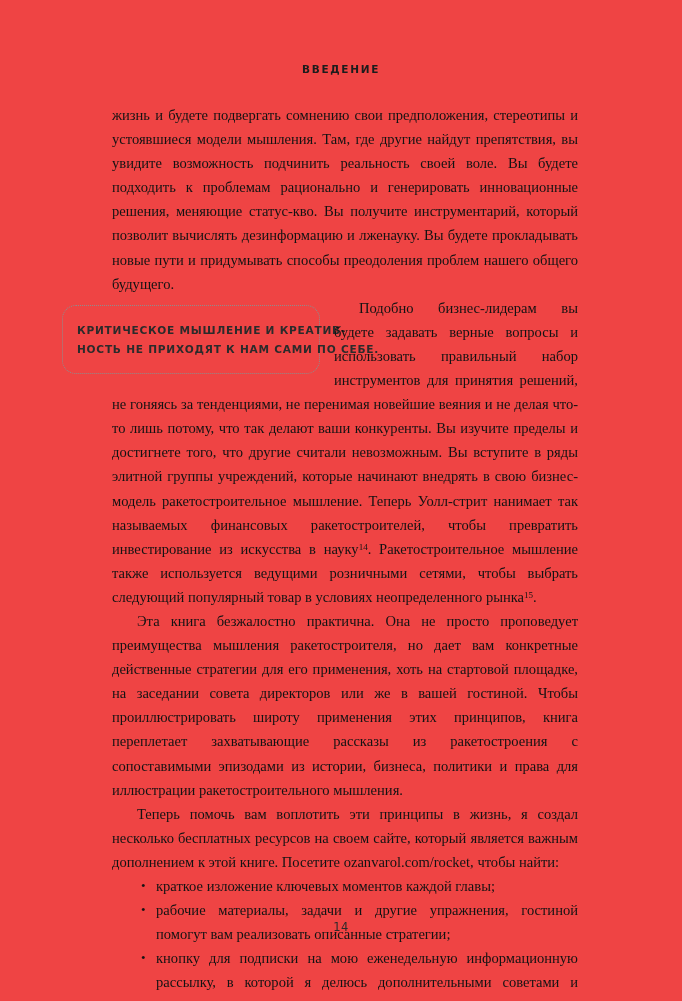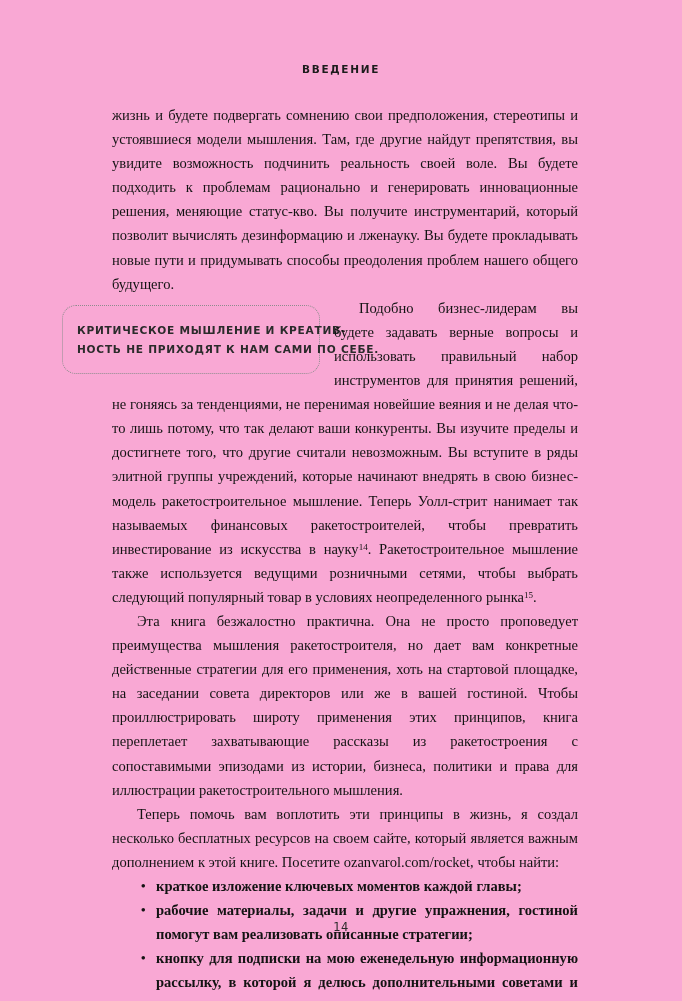--- a/index.html
+++ b/index.html
@@ -5,21 +5,21 @@
 <style>
   html, body {
     margin: 0;
     padding: 0;
     background: #ffffff;
   }
   .page {
     position: relative;
     width: 682px;
     height: 1001px;
-    background: #f9a8d4;
+    background: #ef4444;
     overflow: hidden;
     font-family: "Liberation Serif", "DejaVu Serif", serif;
     color: #111111;
     box-sizing: border-box;
   }
 
   
   .running-head {
     position: absolute;
     left: 0;
@@ -96,21 +96,20 @@
     padding: 0;
     list-style: none;
   }
   ul.bullets li {
     position: relative;
     margin: 0;
     padding-left: 15px;
     margin-left: 29px;
     text-align: justify;
     text-indent: 0;
-    font-weight: bold;
   }
   ul.bullets li::before {
     content: "\2022";
     position: absolute;
     left: 0;
     top: 0;
     font-size: 13px;
     line-height: 24.1px;
     color: #131313;
   }

